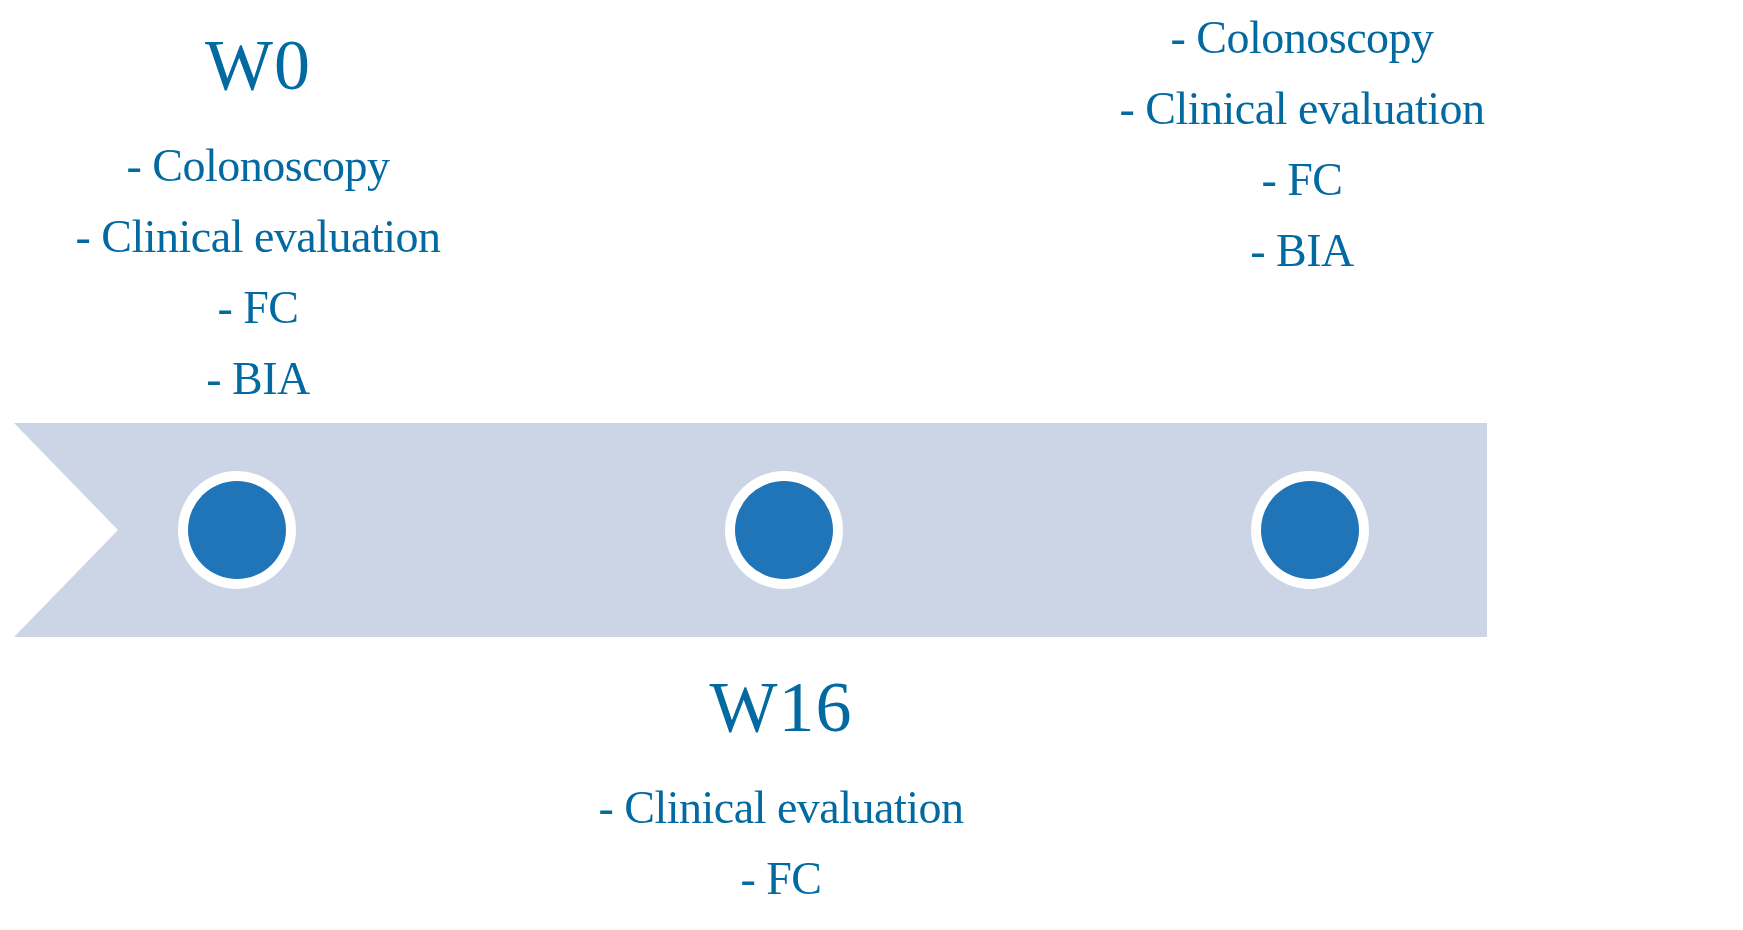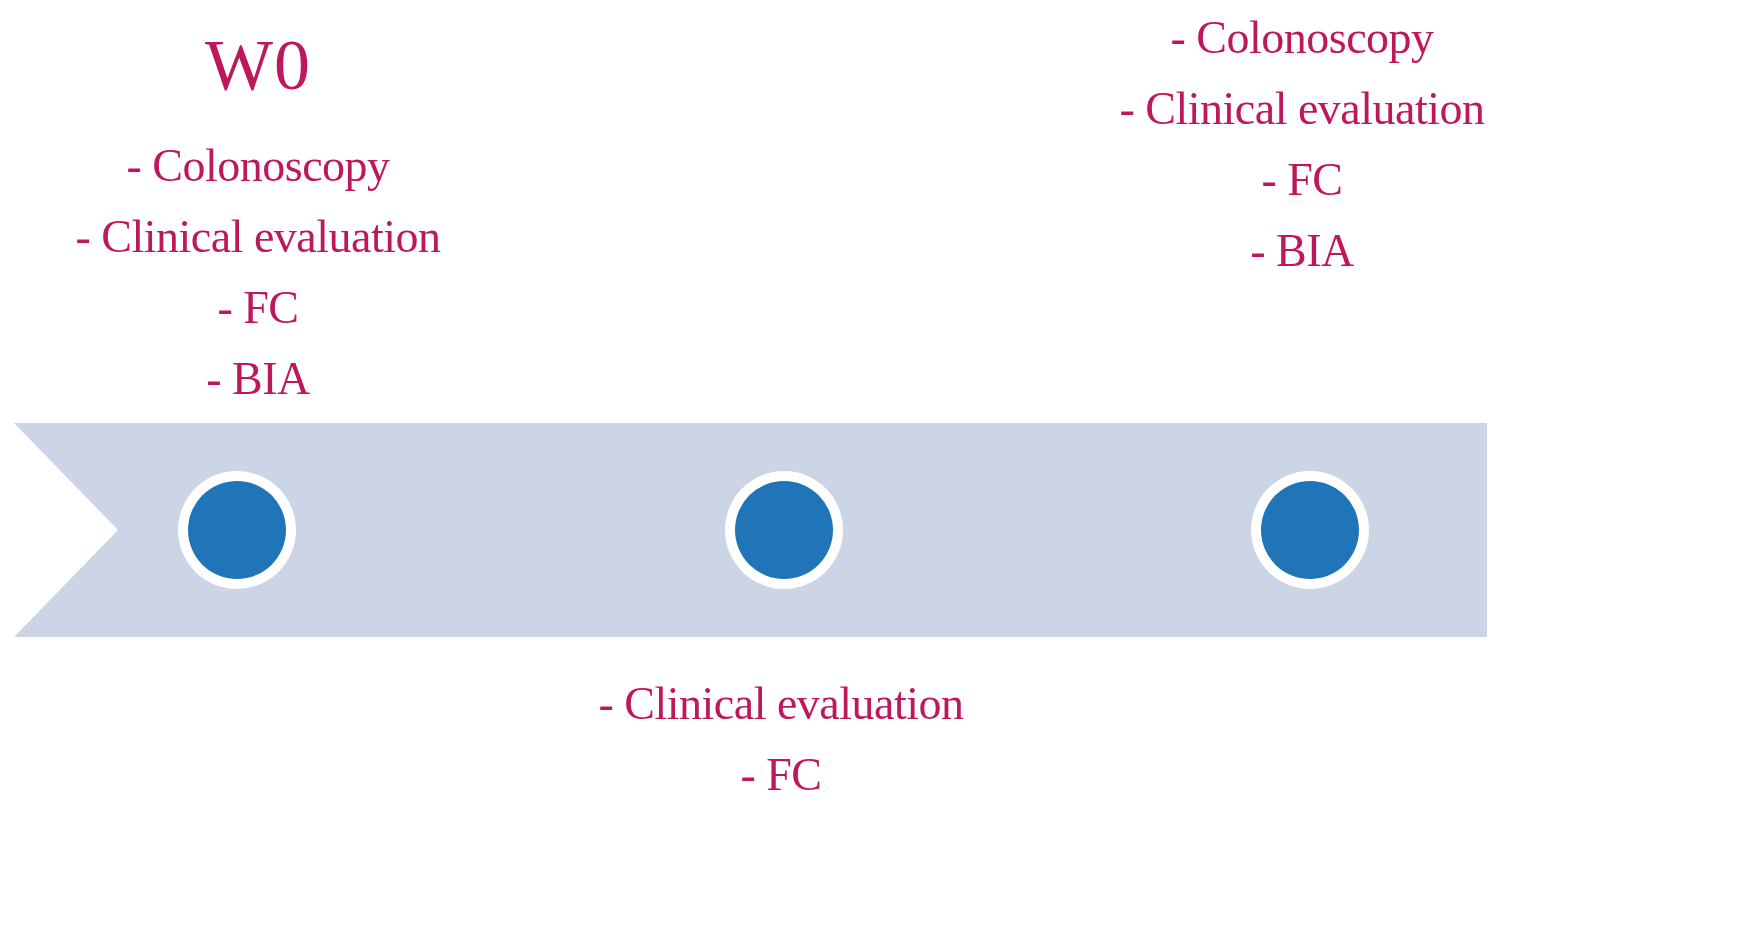--- a/index.html
+++ b/index.html
@@ -7,21 +7,21 @@
     padding: 0;
     background: #ffffff;
   }
   .canvas {
     position: relative;
     width: 1487px;
     height: 930px;
     background: #ffffff;
     overflow: hidden;
     font-family: "Liberation Serif", "DejaVu Serif", serif;
-    color: #be185d;
+    color: #0369a1;
   }
   .arrow-svg {
     position: absolute;
     left: 0;
     top: 0;
     width: 1743px;
     height: 930px;
   }
   .tp-block {
     position: absolute;
@@ -81,19 +81,20 @@
   <div class="tp-block tp-w48">
     <div class="tp-items">
       <div class="tp-item">- Colonoscopy</div>
       <div class="tp-item">- Clinical evaluation</div>
       <div class="tp-item">- FC</div>
       <div class="tp-item">- BIA</div>
     </div>
   </div>
 
   <div class="tp-block tp-w16">
+    <div class="tp-title">W16</div>
     <div class="tp-items">
       <div class="tp-item">- Clinical evaluation</div>
       <div class="tp-item">- FC</div>
     </div>
   </div>
 
 </div>
 
 </body></html>

